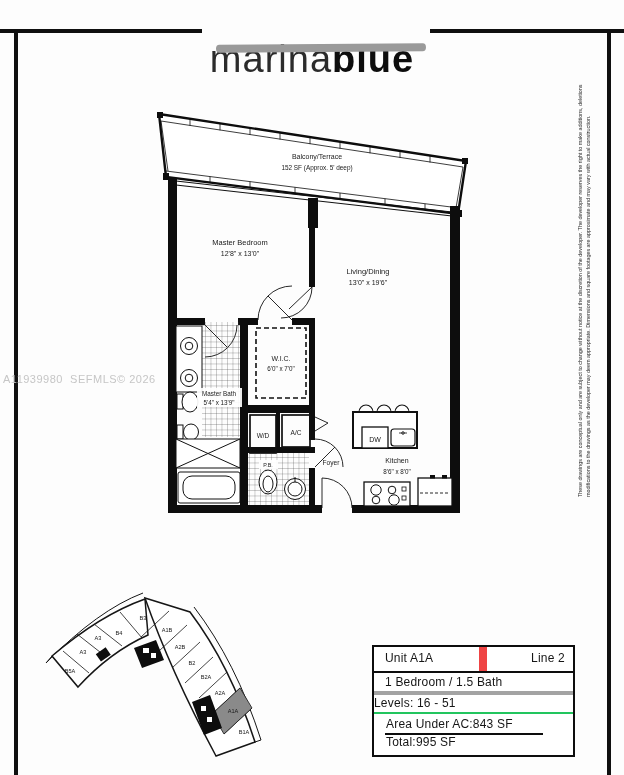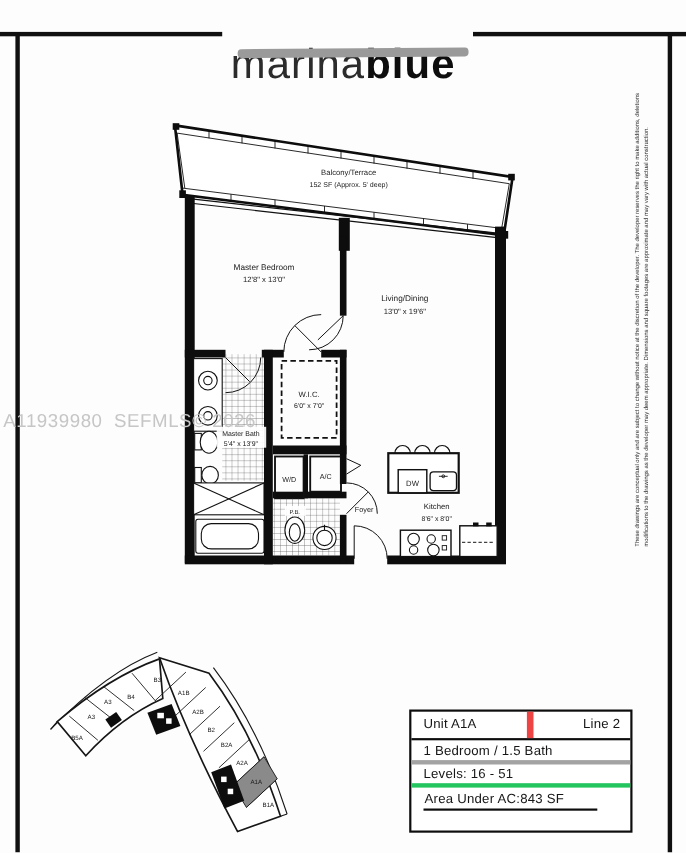--- a/index.html
+++ b/index.html
@@ -15,39 +15,39 @@
   .logo-bold{font-weight:700;color:#0d0d0d;}
   .logo-line{position:absolute;top:29px;height:4px;background:#101010;}
   .logo-line.left{left:0;width:202px;}
   .logo-line.right{left:430px;width:194px;}
   .logo-swoosh{position:absolute;left:216px;top:44px;width:210px;height:8px;
     background:#9a9a9a;border-radius:4px/60%;transform:rotate(-.4deg);}
   
   .frame-left{position:absolute;left:14px;top:31px;width:4px;height:744px;background:#101010;}
   .frame-right{position:absolute;left:607px;top:31px;width:4px;height:744px;background:#101010;}
   
-  .watermark{position:absolute;left:3px;top:373px;font-size:17px;letter-spacing:.5px;
+  .watermark{position:absolute;left:3px;top:373px;font-size:11px;letter-spacing:.5px;
     color:#c6c6c6;white-space:pre;z-index:5;}
   
   .disclaimer{position:absolute;left:577px;top:497px;width:414px;height:17px;
     transform:rotate(-90deg);transform-origin:0 0;overflow:hidden;
     font-size:5.4px;line-height:7.5px;color:#2d2d2d;letter-spacing:0;}
   .disclaimer div{white-space:nowrap;}
   
   .plan-svg{position:absolute;left:150px;top:105px;}
   .keyplan-svg{position:absolute;left:40px;top:590px;}
   svg text{font-family:"Liberation Sans", sans-serif;fill:#1a1a1a;}
   
   .info-table{position:absolute;left:372px;top:645px;width:203px;height:112px;
     border:2px solid #0d0d0d;box-sizing:border-box;font-size:12px;letter-spacing:.2px;background:#fff;}
   .t-row1{display:flex;height:24px;border-bottom:2px solid #0d0d0d;}
-  .t-unit{width:94px;border-right:6px solid #ef4444;padding-left:11px;line-height:23px;}
+  .t-unit{width:94px;border-right:8px solid #ef4444;padding-left:11px;line-height:23px;}
   .t-line{flex:1;text-align:center;line-height:23px;margin-left:36px;}
   .t-row2{height:18px;border-bottom:4px solid #a3a3a3;padding-left:11px;line-height:18px;}
-  .t-row3{height:17px;border-bottom:4px solid #22c55e;padding-left:11px;line-height:17px;}
+  .t-row3{height:17px;border-bottom:2px solid #22c55e;line-height:17px;}
   .t-arearow{display:flex;justify-content:flex-start;height:15px;line-height:15px;
     padding:0 32px 0 12px;}
   .t-arearow.first{margin-top:3px;}
   .t-sep{border-top:2px solid #0d0d0d;margin:1px 30px 0 11px;}
 </style>
 </head>
 <body>
 
 <div class="logo-wrap">
   <div class="logo-line left"></div>
@@ -286,13 +286,17 @@
     <div class="t-unit">Unit A1A</div>
     <div class="t-line">Line 2</div>
   </div>
   <div class="t-row2">1 Bedroom / 1.5 Bath</div>
   <div class="t-row3">Levels: 16 - 51</div>
   <div class="t-arearow first">
     <span>Area Under AC:</span>
     <span>843 SF</span>
   </div>
   <div class="t-sep"></div>
+  <div class="t-arearow">
+    <span>Total:</span>
+    <span>995 SF</span>
+  </div>
 </div>
 
 </body></html>

